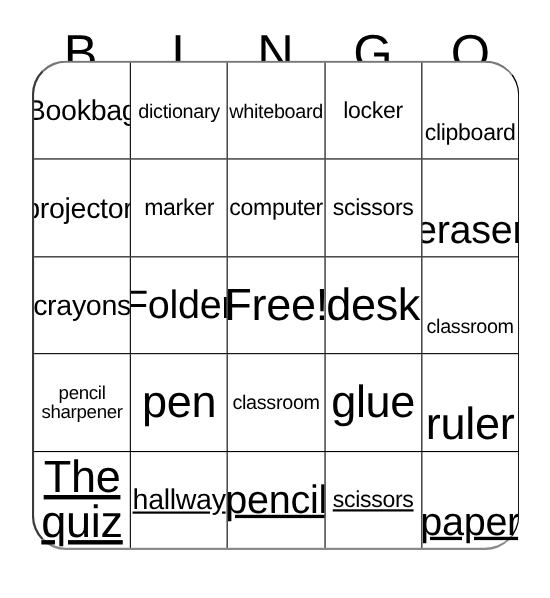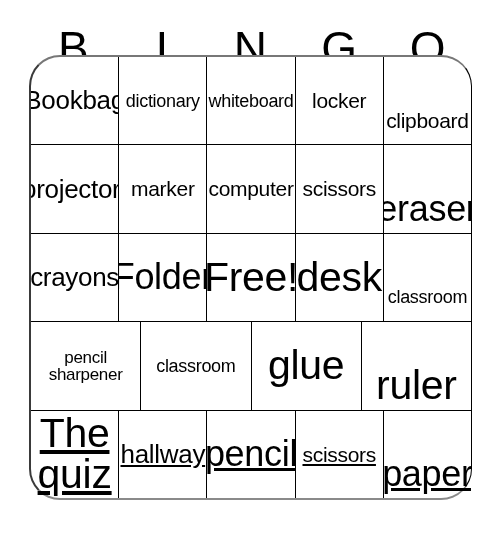--- a/index.html
+++ b/index.html
@@ -189,20 +189,23 @@
       <div class="cell fs-14">
           <span class="txt">classroom</span>
         </div>
     </div>
 
     <div class="row">
       <div class="cell fs-13">
           <span class="txt">pencil
 sharpener</span>
         </div>
+      <div class="cell fs-32">
+          <span class="txt">pen</span>
+        </div>
       <div class="cell fs-14">
           <span class="txt">classroom</span>
         </div>
       <div class="cell fs-32">
           <span class="txt">glue</span>
         </div>
       <div class="cell fs-32">
           <span class="txt">ruler</span>
         </div>
     </div>

